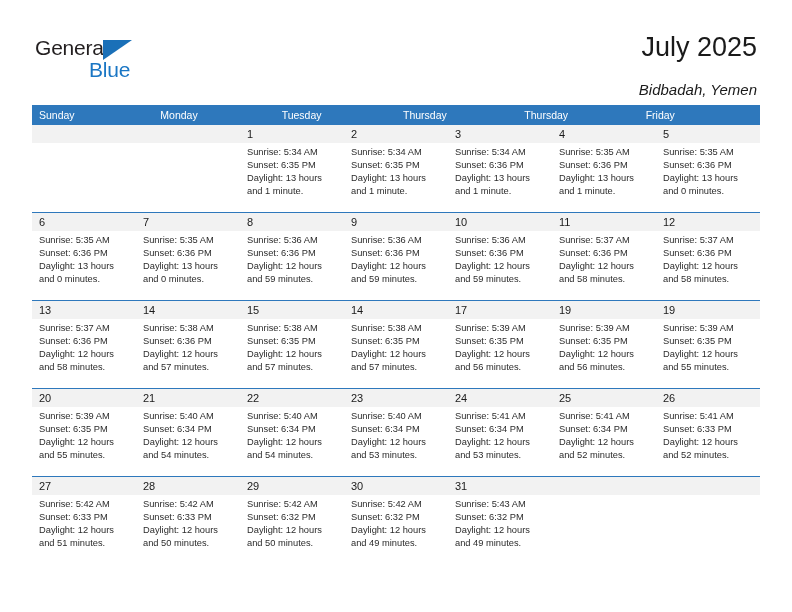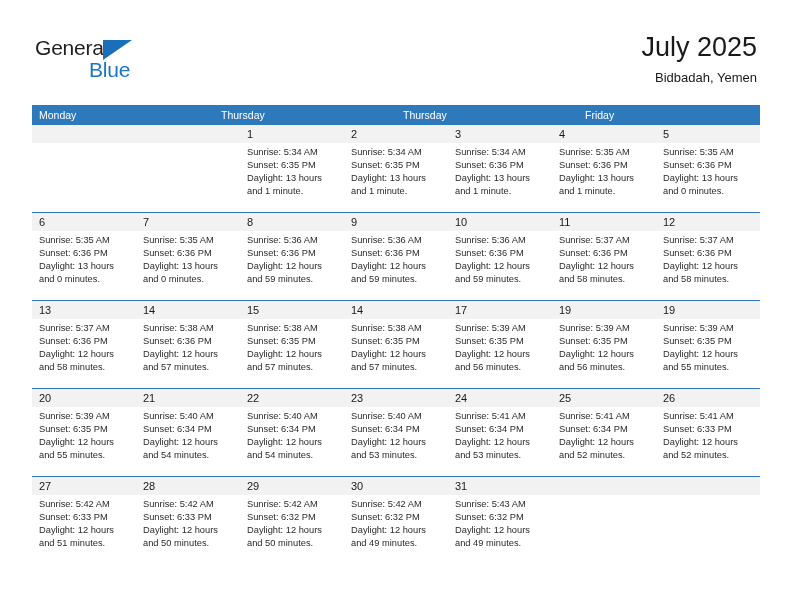--- a/index.html
+++ b/index.html
@@ -69,26 +69,27 @@
     text-align: right;
   }
   .cal-title {
     font-size: 27px;
     color: #1a1a1a;
     font-weight: normal;
     line-height: 34px;
     white-space: nowrap;
   }
   .cal-subtitle {
-    font-size: 13px;
+    font-size: 15px;
     color: #1a1a1a;
     font-weight: normal;
     line-height: 22px;
-    margin-top: 3px;
+    margin-top: 15px;
     white-space: nowrap;
+    font-style: italic;
   }
 
   
   .calendar {
     position: absolute;
     left: 32px;
     top: 105px;
     width: 728px;
   }
   .dow-row {
@@ -158,21 +159,23 @@
 
     <div class="title-block">
       <div class="cal-title">July 2025</div>
       <div class="cal-subtitle">Bidbadah, Yemen</div>
     </div>
 
   </div>
 
   <div class="calendar">
     <div class="dow-row" id="dow-row">
+        <div class="dow">Sunday</div>
         <div class="dow">Monday</div>
+        <div class="dow">Tuesday</div>
         <div class="dow">Thursday</div>
         <div class="dow">Thursday</div>
         <div class="dow">Friday</div>
       </div>
     <div id="weeks-container">
         <div class="week">
           <div class="week-inner">
             <div class="cell empty">
               <div class="daynum"></div>
               <div class="cell-body">

